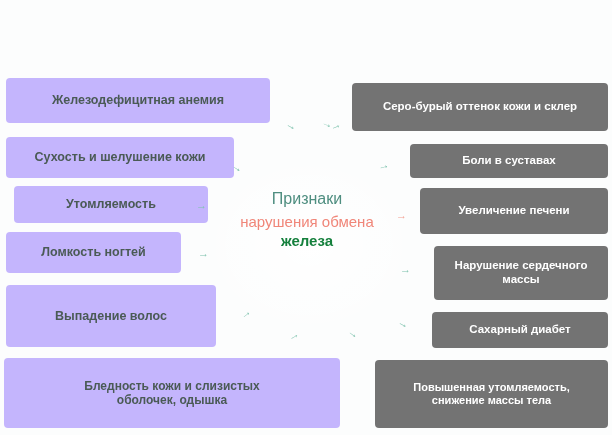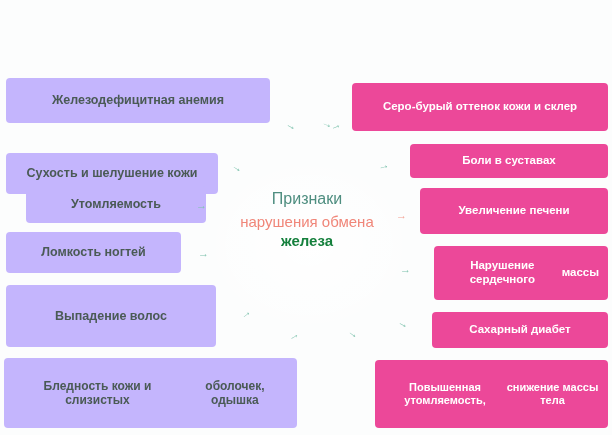--- a/index.html
+++ b/index.html
@@ -75,44 +75,44 @@
     padding: 4px 9px;
     line-height: 1.2;
   }
   .box-left {
     background: #c4b5fd;
     color: #4a5a55;
     font-size: 12.5px;
     font-weight: 700;
   }
   .box-right {
-    background: #ec4899;
+    background: #737373;
     color: #ffffff;
     font-size: 11.5px;
     font-weight: 700;
   }
 
   
   #L1 { left: 6px;  top: 78px;  width: 264px; height: 45px; }
-  #L2 { left: 6px;  top: 137px; width: 212px; height: 41px; margin-top: 16px; }
-  #L3 { left: 14px; top: 186px; width: 180px; height: 37px; margin-left: 12px; }
+  #L2 { left: 6px;  top: 137px; width: 228px; height: 41px; }
+  #L3 { left: 14px; top: 186px; width: 194px; height: 37px; }
   #L4 { left: 6px;  top: 232px; width: 175px; height: 41px; }
   #L5 { left: 6px;  top: 285px; width: 210px; height: 62px; }
-  #L6 { left: 4px;  top: 358px; width: 293px; height: 70px; font-size: 12px; justify-content: flex-end; }
+  #L6 { left: 4px;  top: 358px; width: 336px; height: 70px; font-size: 12px; }
 
   
   #R1 { left: 352px; top: 83px;  width: 256px; height: 48px; }
   #R2 { left: 410px; top: 144px; width: 198px; height: 34px; }
   #R3 { left: 420px; top: 188px; width: 188px; height: 46px; }
   #R4 { left: 434px; top: 246px; width: 174px; height: 54px; }
   #R5 { left: 432px; top: 312px; width: 176px; height: 36px; }
   #R6 { left: 375px; top: 360px; width: 233px; height: 68px; font-size: 11px; }
 
   .box-multiline {
-    flex-direction: row;
+    flex-direction: column;
     justify-content: center;
   }
   .box-multiline .ln { display: block; }
 
   
   #center {
     position: absolute;
     left: 218px;
     top: 190px;
     width: 178px;

